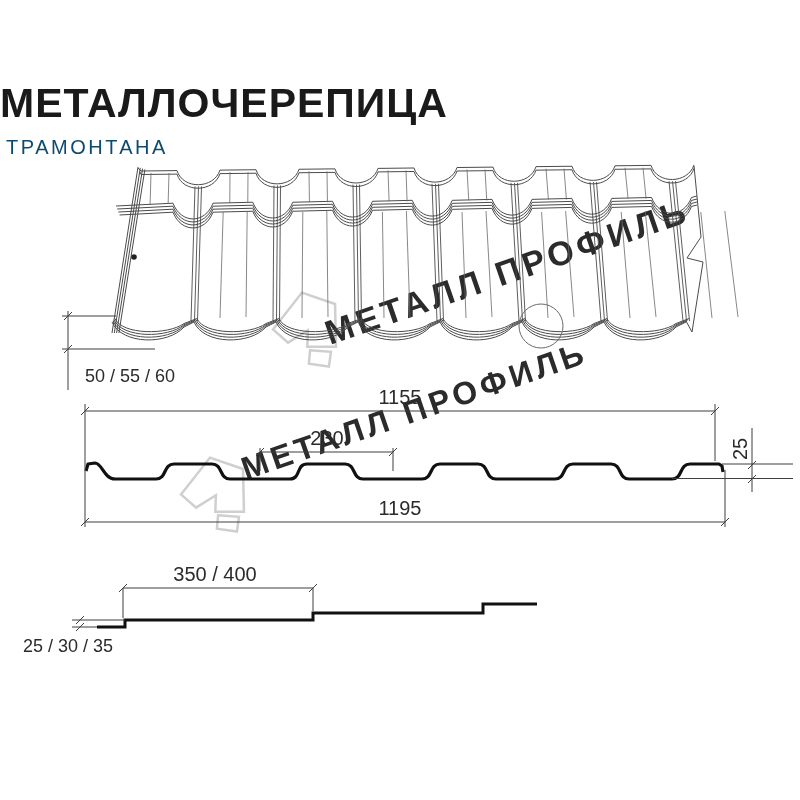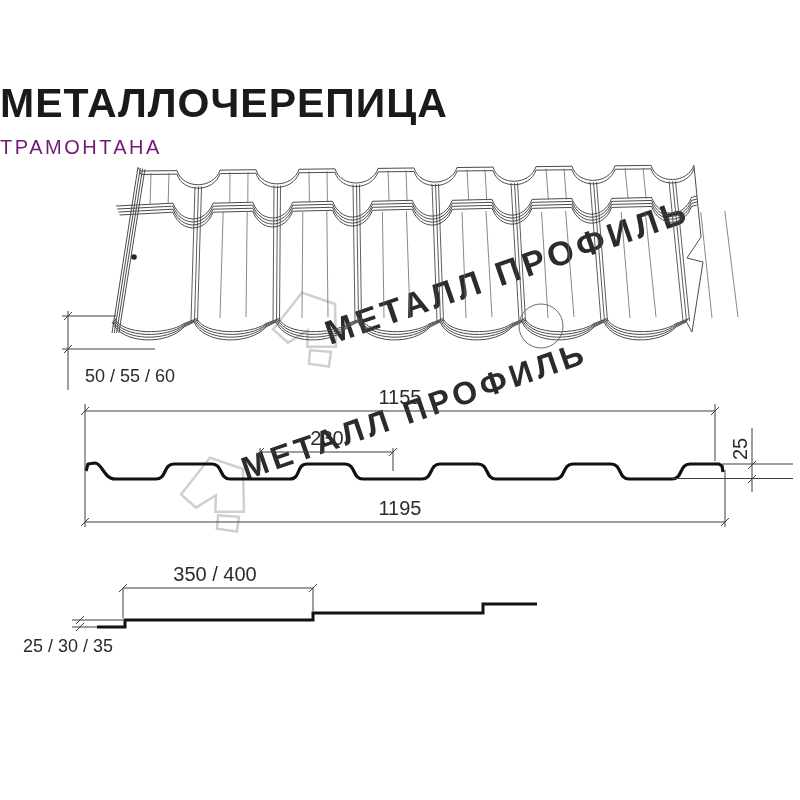--- a/index.html
+++ b/index.html
@@ -1,20 +1,20 @@
 <!DOCTYPE html>
 <html><head>
 <meta charset="utf-8">
 <style>
   html,body{margin:0;padding:0;background:#ffffff;}
   body{width:800px;height:800px;position:relative;overflow:hidden;
        font-family:"Liberation Sans", sans-serif;}
   .title-wrap{position:absolute;top:64px;left:0;width:800px;text-align:left;z-index:2;margin-top:16px;}
   .title-wrap h1{margin:0;font-size:41px;font-weight:800;letter-spacing:1px;color:#1a1a1a;}
-  .subtitle{margin-top:9px;font-size:20px;font-weight:500;letter-spacing:2.5px;color:#701a75;}
+  .subtitle{margin-top:9px;font-size:20px;font-weight:500;letter-spacing:2.5px;color:#0c4a6e;padding-left:6px;}
   svg#scene{position:absolute;left:0;top:0;z-index:1;}
   text{font-family:"Liberation Sans", sans-serif;fill:#2b2b2b;}
   .dimtxt{font-size:20px;}
   .dimtxt-sm{font-size:18px;}
   .wm{font-weight:700;letter-spacing:4px;}
 </style>
 </head>
 <body>
 
 <div class="title-wrap">

